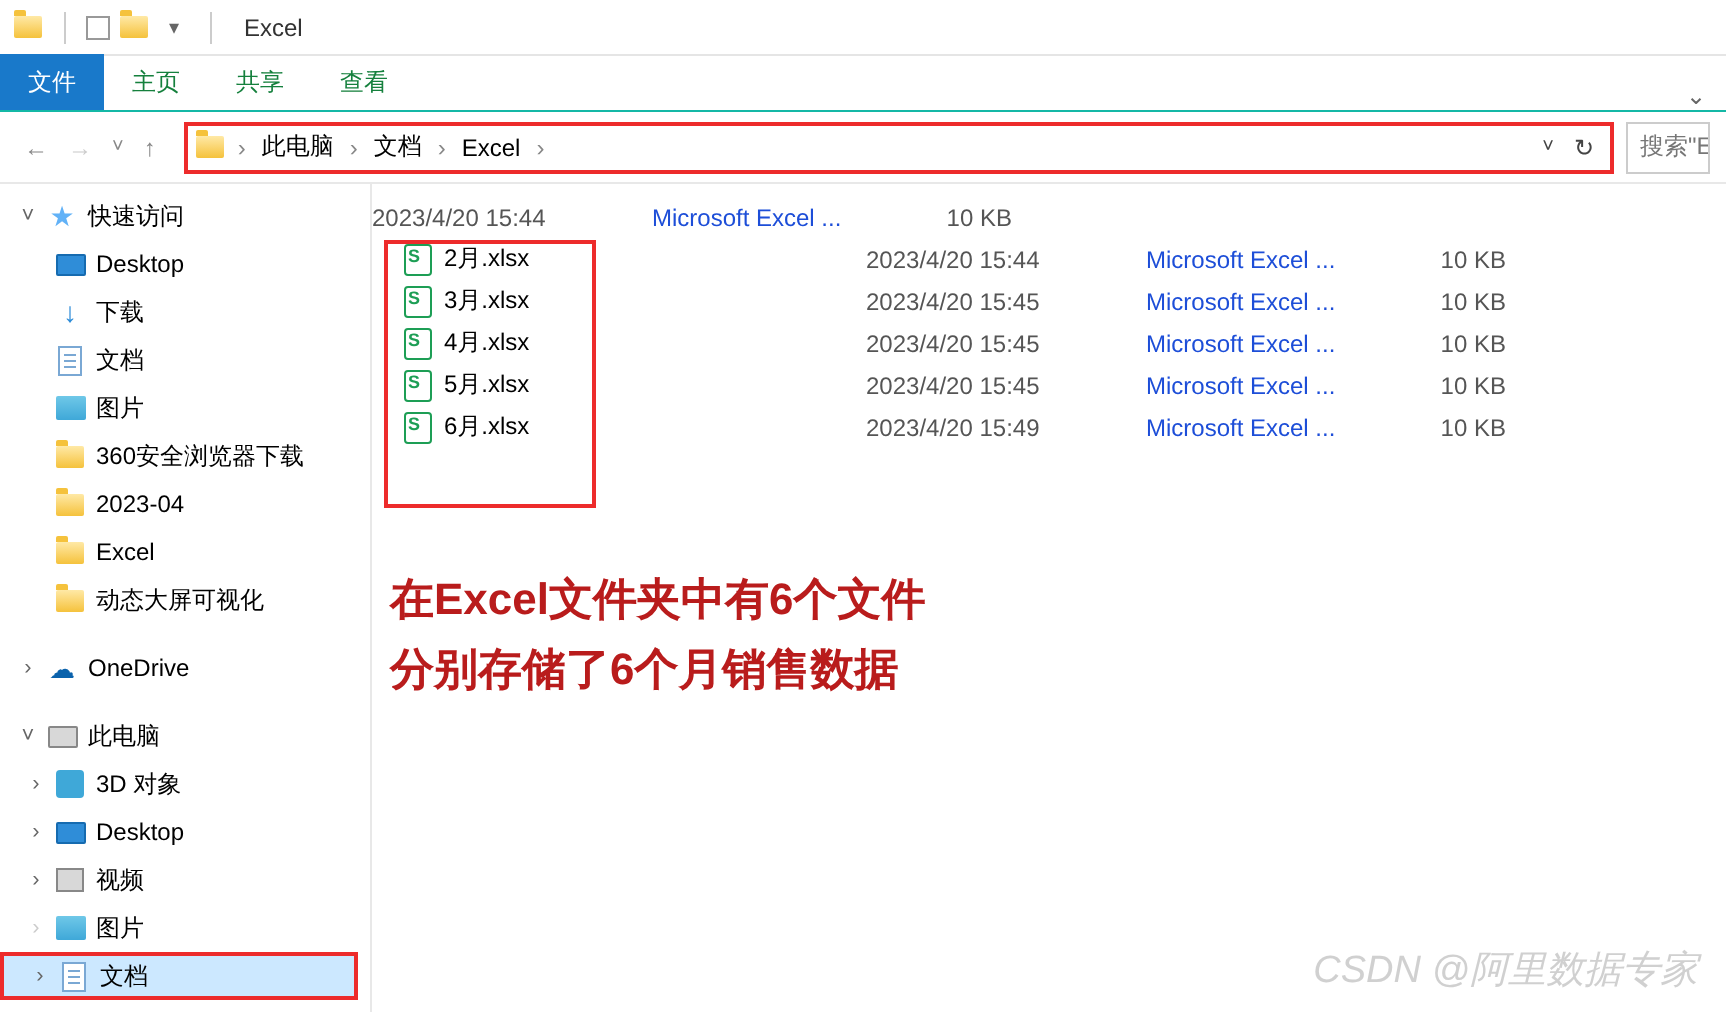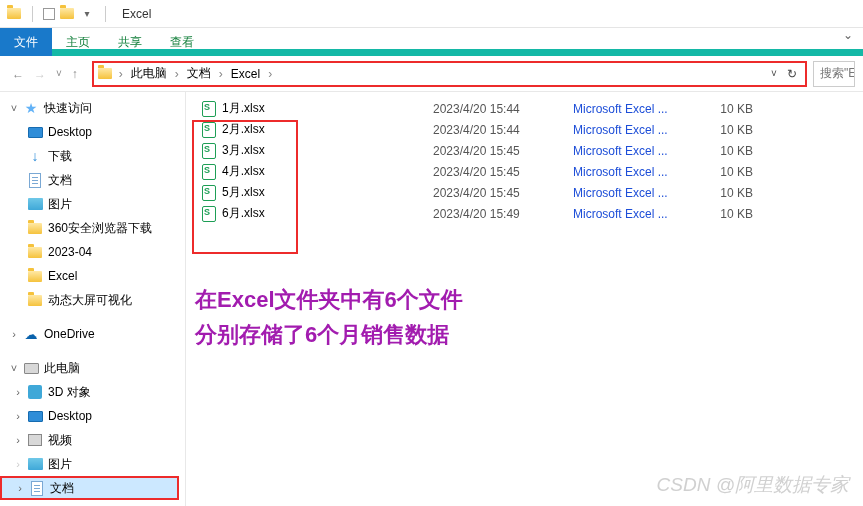--- a/index.html
+++ b/index.html
@@ -4,21 +4,21 @@
   <style>
     * { margin: 0; padding: 0; box-sizing: border-box; font-family: "Microsoft YaHei", "Segoe UI", sans-serif; }
     body { width: 863px; height: 506px; background: #fff; overflow: hidden; position: relative; font-size: 12px; }
     
     .titlebar { height: 28px; background: #fff; display: flex; align-items: center; border-bottom: 1px solid #e5e5e5; }
     .titlebar .qat { display: flex; align-items: center; gap: 4px; padding: 0 6px; }
     .titlebar .qat-icon { width: 16px; height: 16px; display: flex; align-items: center; justify-content: center; }
     .titlebar .divider { width: 1px; height: 16px; background: #ccc; margin: 0 6px; }
     .titlebar .title { padding-left: 4px; color: #333; }
     
-    .ribbon { height: 28px; background: #fff; display: flex; align-items: flex-start; border-bottom: 7px solid #14b8a6; position: relative; }
+    .ribbon { height: 28px; background: #fff; display: flex; align-items: flex-end; border-bottom: 1px solid #14b8a6; position: relative; }
     .tab { padding: 0 14px; height: 28px; display: flex; align-items: center; color: #15803d; cursor: pointer; }
     .tab.file { background: #1979ca; color: #fff; }
     .ribbon .dropdown-arrow { position: absolute; right: 10px; color: #666; }
     
     .addressbar-row { height: 36px; display: flex; align-items: center; padding: 4px 8px 4px 4px; border-bottom: 1px solid #e8e8e8; gap: 6px; }
     .nav-arrows { display: flex; align-items: center; gap: 10px; padding: 0 8px; color: #888; }
     .nav-arrows span { cursor: pointer; }
     .addressbar { flex: 1; height: 26px; border: 1px solid #ccc; display: flex; align-items: center; padding: 0 4px; gap: 4px; }
     .addressbar.highlight { border: 2.5px solid #ed2b2b; }
     .breadcrumb { display: flex; align-items: center; gap: 2px; }
@@ -45,21 +45,21 @@
     .col-size { width: 80px; }
     
     .files-box { position: absolute; left: 6px; top: 28px; width: 106px; height: 134px; border: 2.5px solid #ed2b2b; }
     .file-row { display: flex; height: 21px; align-items: center; }
     .file-row .fname { width: 247px; padding-left: 16px; display: flex; align-items: center; gap: 6px; }
     .file-row .fdate { width: 140px; color: #555; }
     .file-row .ftype { width: 118px; color: #1d4ed8; white-space: nowrap; overflow: hidden; text-overflow: ellipsis; }
     .file-row .fsize { width: 80px; color: #555; text-align: right; padding-right: 18px; }
     .files-area { padding-top: 6px; }
     
-    .annotation { color: #a21caf; font-size: 22px; font-weight: bold; line-height: 1.6; position: absolute; left: 195px; top: 282px; }
+    .annotation { color: #b91c1c; font-size: 22px; font-weight: bold; line-height: 1.6; position: absolute; left: 195px; top: 282px; }
     
     .watermark { position: absolute; bottom: 8px; right: 14px; color: rgba(200,200,200,0.85); font-size: 19px; font-style: italic; pointer-events: none; }
     .i-folder-sm { width: 14px; height: 11px; background: linear-gradient(#ffe9a6, #f5c23c); border-radius: 1px; position: relative; }
     .i-folder-sm::before { content: ''; position: absolute; top: -3px; left: 0; width: 6px; height: 3px; background: #f5c23c; border-radius: 1px 1px 0 0; }
     .i-excel { width: 14px; height: 16px; background: #fff; border: 1px solid #1d9e55; border-radius: 2px; position: relative; }
     .i-excel::after { content: 'S'; position: absolute; left: 1px; top: 0px; font-size: 9px; color: #1d9e55; font-weight: bold; }
     .i-star { color: #62b2f7; font-size: 14px; }
     .i-desktop { width: 15px; height: 11px; background: #2f8dd8; border: 1px solid #166bb0; border-radius: 1px; }
     .i-download { color: #2f8dd8; font-size: 14px; font-weight: bold; }
     .i-doc { width: 12px; height: 15px; background: #fff; border: 1px solid #7aa8d4; position: relative; }
@@ -235,24 +235,20 @@
           <span class="i-doc"></span>
         </span>
       <span class="label">文档</span>
     </div>
   </div>
 
   <div class="filelist">
     <div class="files-box"></div>
     <div class="files-area" id="files-area">
         <div class="file-row">
-          <div class="fname">
-            <span class="i-excel"></span>
-            <span>1月.xlsx</span>
-          </div>
           <div class="fdate">2023/4/20 15:44</div>
           <div class="ftype">Microsoft Excel ...</div>
           <div class="fsize">10 KB</div>
         </div>
         <div class="file-row">
           <div class="fname">
             <span class="i-excel"></span>
             <span>2月.xlsx</span>
           </div>
           <div class="fdate">2023/4/20 15:44</div>

